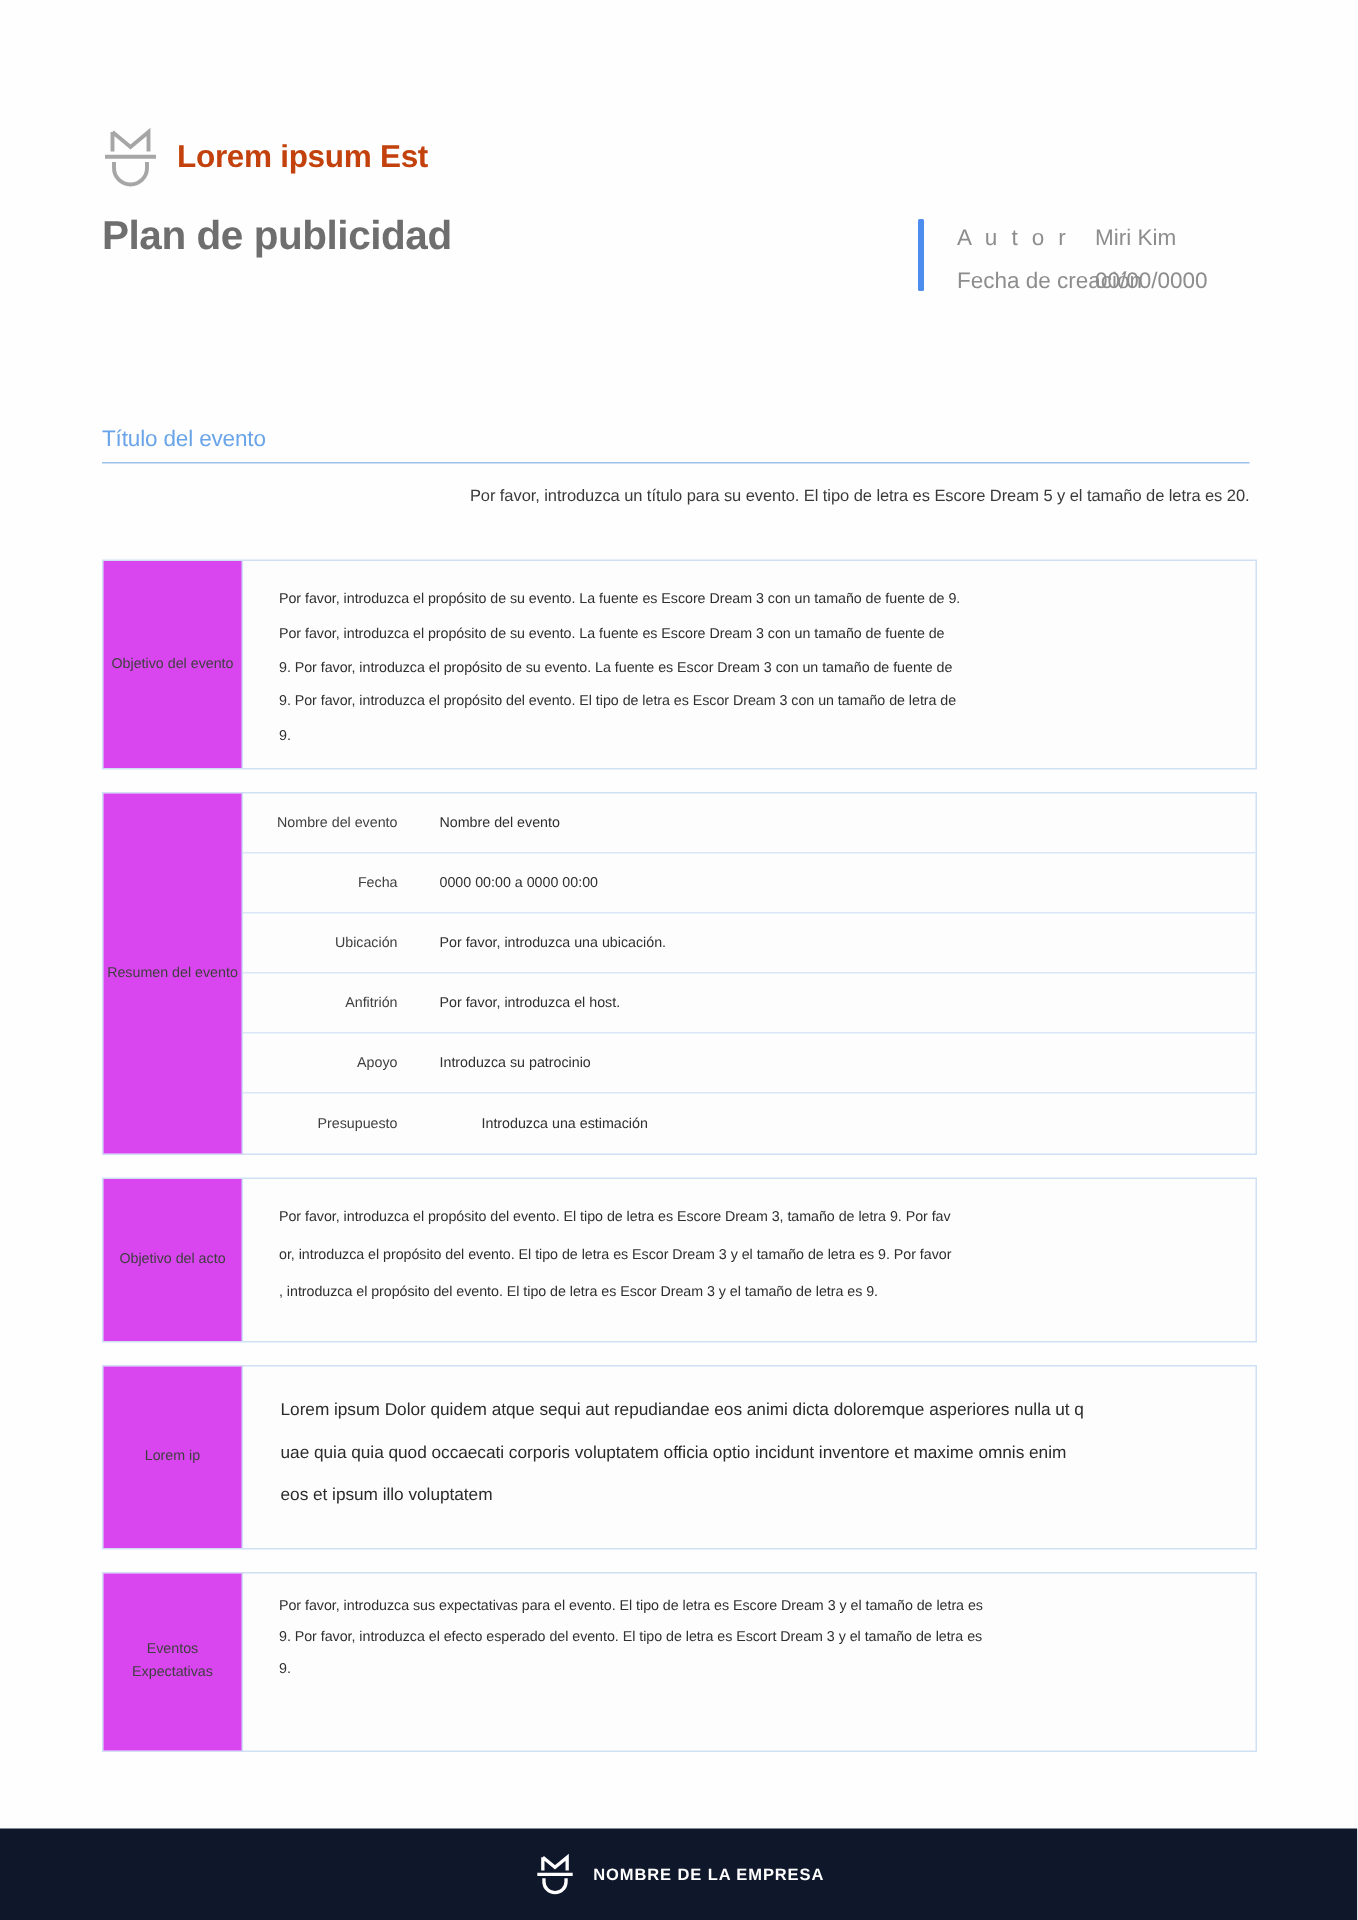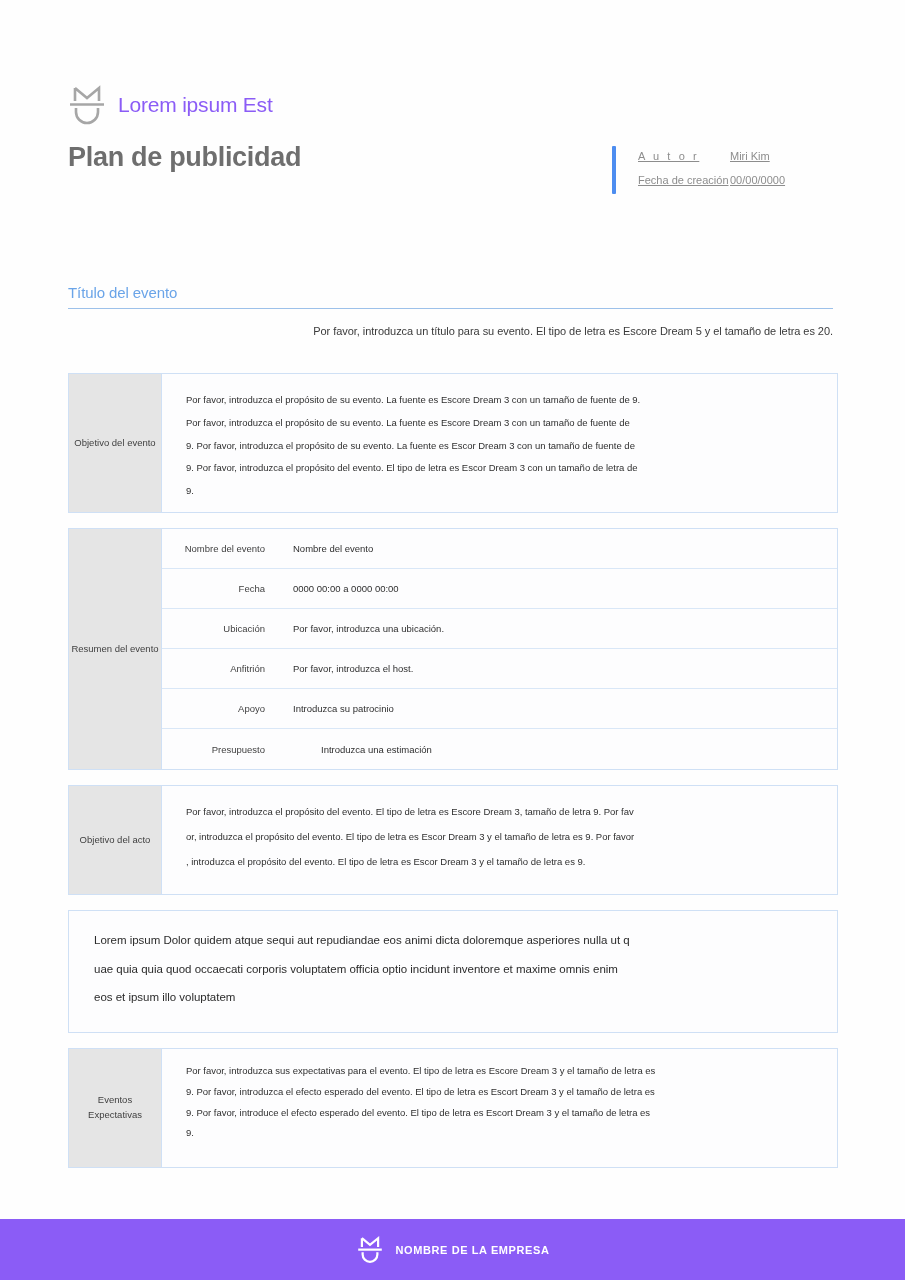--- a/index.html
+++ b/index.html
@@ -30,22 +30,22 @@
     gap: 12px;
   }
   .brand-logo {
     width: 38px;
     height: 46px;
     flex: none;
     display: block;
   }
   .brand-name {
     font-size: 21px;
-    font-weight: normal;
-    color: #8b5cf6;
+    font-weight: bold;
+    color: #c2410c;
     letter-spacing: -0.2px;
     white-space: nowrap;
   }
 
   .doc-title {
     position: absolute;
     left: 68px;
     top: 142px;
     font-size: 27px;
     font-weight: bold;
@@ -72,24 +72,23 @@
   }
   .meta-rows {
     display: flex;
     flex-direction: column;
     gap: 12px;
     padding-top: 4px;
   }
   .meta-row {
     display: flex;
     align-items: center;
-    font-size: 11px;
+    font-size: 15px;
     color: #8d8d8d;
     white-space: nowrap;
-    text-decoration: underline;
   }
   .meta-label {
     width: 92px;
     flex: none;
   }
   .meta-label.spaced {
     letter-spacing: 2.6px;
   }
   .meta-value {
     color: #8d8d8d;
@@ -132,21 +131,21 @@
     display: flex;
     align-items: stretch;
     border: 1px solid #cfe0f5;
     background: #fdfdfe;
     margin-bottom: 15px;
     box-sizing: border-box;
   }
   .block-label {
     width: 93px;
     flex: none;
-    background: #e5e5e5;
+    background: #d946ef;
     border-right: 1px solid #cfe0f5;
     display: flex;
     align-items: center;
     justify-content: center;
     text-align: center;
     font-size: 9.5px;
     color: #3f3f3f;
     line-height: 1.55;
     padding: 4px 2px;
     box-sizing: border-box;
@@ -219,21 +218,21 @@
   .block--expect .block-body { padding: 16px 18px 16px 24px; }
   .block--expect p { margin-bottom: 8px; }
 
   
   .footer {
     position: absolute;
     left: 0;
     right: 0;
     bottom: 0;
     height: 61px;
-    background: #8b5cf6;
+    background: #0f172a;
     display: flex;
     align-items: center;
     justify-content: center;
     gap: 12px;
   }
   .footer-logo {
     width: 28px;
     height: 34px;
     display: block;
     flex: none;
@@ -328,33 +327,33 @@
     <div class="block block--purpose">
       <div class="block-label">Objetivo del acto</div>
       <div class="block-body">
         <p>Por favor, introduzca el propósito del evento. El tipo de letra es Escore Dream 3, tamaño de letra 9. Por fav</p>
         <p>or, introduzca el propósito del evento. El tipo de letra es Escor Dream 3 y el tamaño de letra es 9. Por favor</p>
         <p>, introduzca el propósito del evento. El tipo de letra es Escor Dream 3 y el tamaño de letra es 9.</p>
       </div>
     </div>
 
     <div class="block block--lorem">
+      <div class="block-label">Lorem ip</div>
       <div class="block-body">
         <p>Lorem ipsum Dolor quidem atque sequi aut repudiandae eos animi dicta doloremque asperiores nulla ut q</p>
         <p>uae quia quia quod occaecati corporis voluptatem officia optio incidunt inventore et maxime omnis enim</p>
         <p>eos et ipsum illo voluptatem</p>
       </div>
     </div>
 
     <div class="block block--expect">
       <div class="block-label">Eventos Expectativas</div>
       <div class="block-body">
         <p>Por favor, introduzca sus expectativas para el evento. El tipo de letra es Escore Dream 3 y el tamaño de letra es</p>
         <p>9. Por favor, introduzca el efecto esperado del evento. El tipo de letra es Escort Dream 3 y el tamaño de letra es</p>
-        <p>9. Por favor, introduce el efecto esperado del evento. El tipo de letra es Escort Dream 3 y el tamaño de letra es</p>
         <p>9.</p>
       </div>
     </div>
 
   </div>
 
   <div class="footer">
     <svg class="footer-logo" viewBox="0 0 38 46" aria-hidden="true">
       <path d="M8 7 L8 19 M8 7 L19 16 L30 7 L30 19" fill="none" stroke="#ffffff" stroke-width="3" stroke-linecap="butt" stroke-linejoin="miter"></path>
       <line x1="3" y1="22.5" x2="35" y2="22.5" stroke="#ffffff" stroke-width="3"></line>

